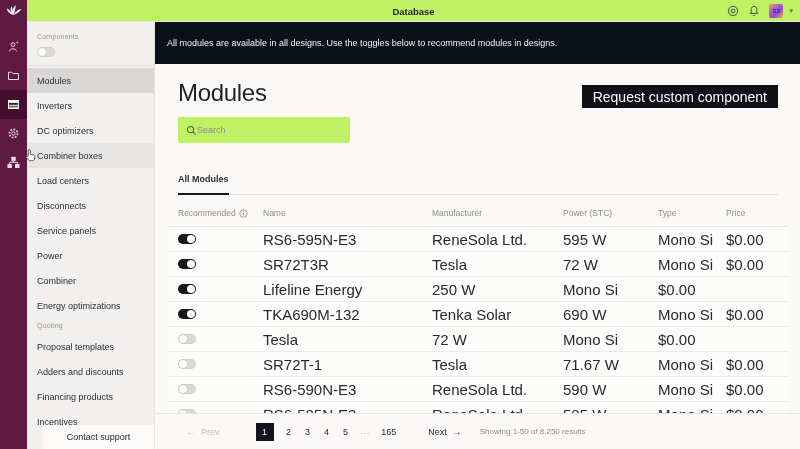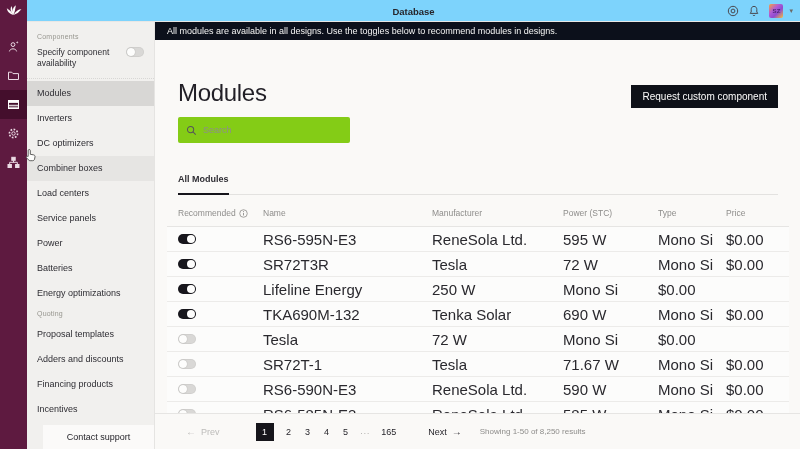--- a/index.html
+++ b/index.html
@@ -11,21 +11,21 @@
   }
 
   
   .rail { position:absolute; left:0; top:0; width:27px; height:449px; background:#5E1A40; z-index:30; }
   .rail-logo { position:absolute; top:4px; left:4px; width:19px; height:19px; }
   .rail-item { position:absolute; left:0; width:27px; height:29px; display:flex; align-items:center; justify-content:center; cursor:pointer; }
   .rail-item.active { background:#440E2C; }
   .rail-item svg { display:block; }
 
   
-  .topbar { position:absolute; left:27px; top:0; right:0; height:22px; background:#7dd3fc; border-bottom:1px solid #E8E7E5; z-index:20; }
+  .topbar { position:absolute; left:27px; top:0; right:0; height:22px; background:#bef264; border-bottom:1px solid #E8E7E5; z-index:20; }
   .topbar-title { position:absolute; left:0; right:0; top:0; height:22px; display:flex; align-items:center; justify-content:center; font-size:9.5px; font-weight:bold; color:#26252B; }
   .topbar-right { position:absolute; right:7px; top:0; height:22px; display:flex; align-items:center; gap:9px; }
   .icon-btn { display:flex; align-items:center; justify-content:center; cursor:pointer; }
   .avatar { width:14px; height:14px; border-radius:2px; background:linear-gradient(135deg,#F6A23B 0%,#B05CD6 38%,#8E4BD0 62%,#F6C13B 100%); display:flex; align-items:center; justify-content:center; font-size:6px; font-weight:bold; color:#4E2574; letter-spacing:.2px; }
   .chev { font-size:7px; color:#6B6A68; margin-left:-3px; }
 
   
   .sidebar { position:absolute; left:27px; top:22px; width:128px; bottom:0; background:#F1F0EE; border-right:1px solid #E5E4E2; z-index:10; }
   .sb-scroll { position:absolute; top:0; left:0; right:0; bottom:24px; overflow:hidden; padding-top:7px; }
   .sb-section-label { font-size:7px; color:#97968F; padding:4px 0 5px 10px; letter-spacing:.2px; }
@@ -36,27 +36,27 @@
   .sb-item.hover { background:#E6E5E3; }
   .contact-bar { position:absolute; left:16px; right:0; bottom:0; height:24px; background:#FBFAF9; display:flex; align-items:center; justify-content:center; font-size:9px; color:#26252B; cursor:pointer; }
 
   
   .toggle { position:relative; width:18px; height:10px; border-radius:6px; background:#D9D8D6; flex:none; cursor:pointer; box-shadow:inset 0 0 0 1px rgba(0,0,0,.04); }
   .toggle .knob { position:absolute; top:1px; left:1px; width:8px; height:8px; border-radius:50%; background:#FDFDFC; box-shadow:0 0 1px rgba(0,0,0,.3); }
   .toggle.on { background:#17161C; }
   .toggle.on .knob { left:auto; right:1px; }
 
   
-  .banner { position:absolute; left:155px; top:22px; right:0; height:18px; background:#0C101B; color:#F4F4F3; font-size:9px; display:flex; align-items:center; padding-left:12px; z-index:15; }
+  .banner { position:absolute; left:155px; top:22px; right:0; height:42px; background:#0C101B; color:#F4F4F3; font-size:9px; display:flex; align-items:center; padding-left:12px; z-index:15; }
 
   
   .content { position:absolute; left:155px; top:48px; right:0; bottom:0; background:#FAF9F7; }
   .page-title { position:absolute; left:23px; top:31px; font-size:24px; font-weight:400; letter-spacing:-.3px; color:#211F26; }
-  .request-btn { position:absolute; right:22px; top:37px; height:23px; background:#0E1118; color:#FCFCFB; font-size:10px; display:flex; align-items:center; padding:4px 11px; border:none; cursor:pointer; font-family:inherit; }
-  .search-box { position:absolute; left:23px; top:69px; width:172px; height:26px; background:#84cc16; border-radius:2px; display:flex; align-items:center; padding-left:8px; gap:6px; }
+  .request-btn { position:absolute; right:22px; top:37px; height:23px; background:#0E1118; color:#FCFCFB; font-size:14px; display:flex; align-items:center; padding:4px 11px; border:none; cursor:pointer; font-family:inherit; }
+  .search-box { position:absolute; left:23px; top:69px; width:172px; height:26px; background:#bef264; border-radius:2px; display:flex; align-items:center; padding-left:8px; }
   .search-box input { border:none; outline:none; background:transparent; font-size:9px; color:#2E2D33; width:130px; font-family:inherit; }
   .search-box input::placeholder { color:#8E8D8B; }
 
   .tabs-row { position:absolute; left:23px; right:22px; top:126px; border-bottom:1px solid #E3E2E0; display:flex; gap:20px; }
   .tab { font-size:9px; color:#2E2D33; padding-bottom:9px; cursor:pointer; }
   .tab.active { font-weight:bold; border-bottom:2px solid #16151B; margin-bottom:-1px; }
 
   .table-wrap { position:absolute; left:12px; right:11px; top:152px; bottom:36px; overflow:hidden; }
   .tgrid { display:grid; grid-template-columns:96px 169px 131px 95px 68px 1fr; align-items:center; }
   .thead { height:27px; color:#8E8D8B; font-size:8.5px; border-bottom:1px solid #E6E5E3; background:#FAF9F7; }
@@ -145,33 +145,33 @@
     </span>
     <span class="avatar">SZ</span>
     <span class="chev">▾</span>
   </div>
 </div>
 
 <div class="sidebar">
   <div class="sb-scroll">
       <div class="sb-section-label">Components</div>
       <div class="sb-toggle-row">
-        <div class="sb-toggle-label">Specify component availability</div>
         <div class="toggle">
           <div class="knob"></div>
         </div>
       </div>
       <div class="sb-item active">Modules</div>
       <div class="sb-item">Inverters</div>
       <div class="sb-item">DC optimizers</div>
       <div class="sb-item hover">Combiner boxes</div>
       <div class="sb-item">Load centers</div>
+      <div class="sb-item">Disconnects</div>
       <div class="sb-item">Service panels</div>
       <div class="sb-item">Power</div>
-      <div class="sb-item">Batteries</div>
+      <div class="sb-item">Combiner</div>
       <div class="sb-item">Energy optimizations</div>
       <div class="sb-section-label">Quoting</div>
       <div class="sb-item">Proposal templates</div>
       <div class="sb-item">Adders and discounts</div>
       <div class="sb-item">Financing products</div>
       <div class="sb-item">Incentives</div>
     </div>
   <div class="contact-bar">Contact support</div>
 </div>
 

